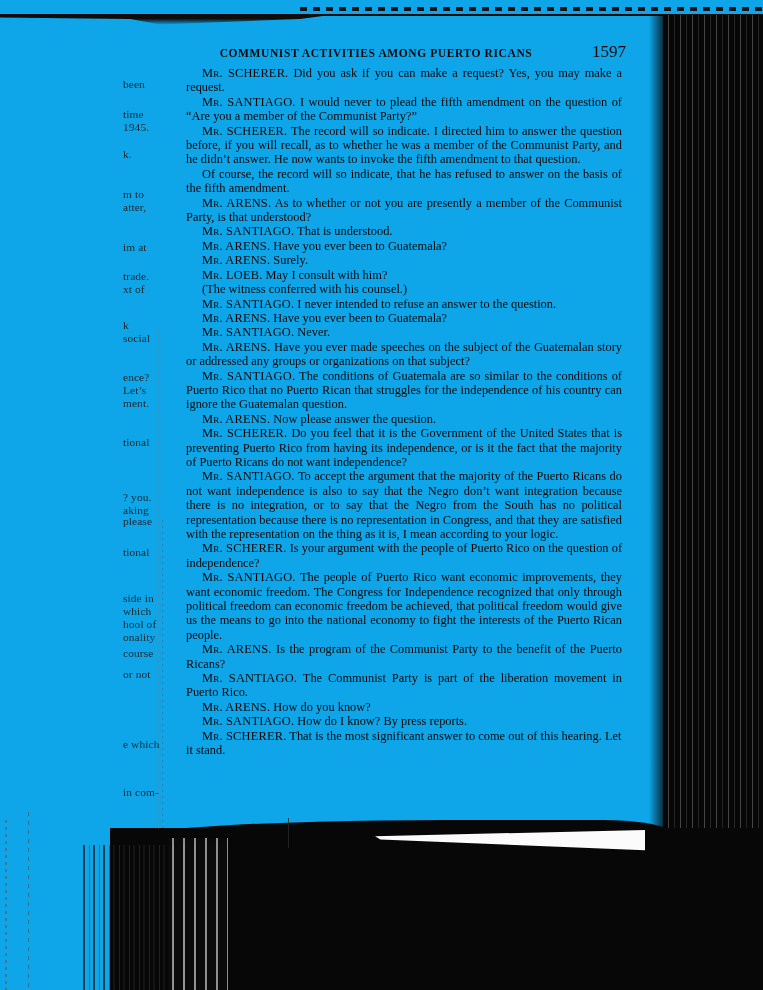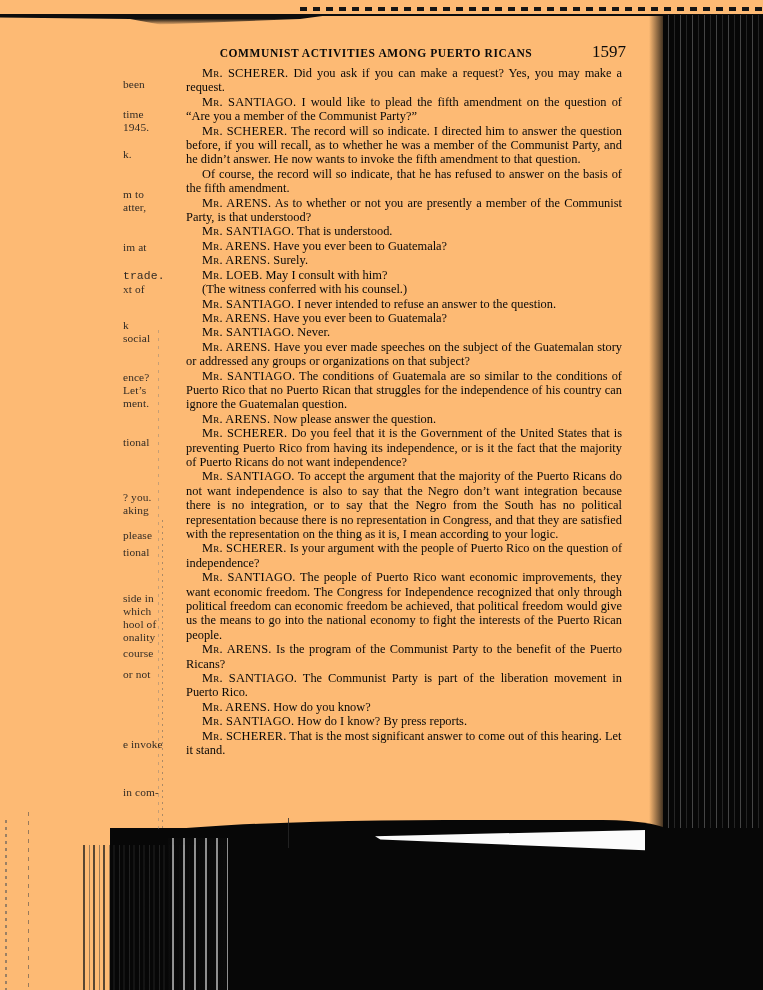--- a/index.html
+++ b/index.html
@@ -5,21 +5,21 @@
   html, body {
     margin: 0;
     padding: 0;
     background: #ffffff;
   }
   #page {
     position: relative;
     width: 763px;
     height: 990px;
     overflow: hidden;
-    background: #fdba74;
+    background: #0ea5e9;
     font-family: "Liberation Serif", "DejaVu Serif", serif;
   }
 
   
   .scan-top-rule {
     position: absolute;
     left: 0; top: 14px;
     width: 763px; height: 2px;
     background: #0d0d0d;
   }
@@ -236,45 +236,45 @@
   </div>
 
   <div class="margin-frags" id="margin-frags">
       <div class="mf" style="top: 12px;">been</div>
       <div class="mf" style="top: 42px;">time</div>
       <div class="mf" style="top: 55px;">1945.</div>
       <div class="mf" style="top: 82px;">k.</div>
       <div class="mf" style="top: 122px;">m to</div>
       <div class="mf" style="top: 135px;">atter,</div>
       <div class="mf" style="top: 175px;">im at</div>
-      <div class="mf" style="top: 204px; font-family: Liberation Mono, monospace;">trade.</div>
+      <div class="mf" style="top: 204px;">trade.</div>
       <div class="mf" style="top: 217px;">xt of</div>
       <div class="mf" style="top: 253px;">k</div>
       <div class="mf" style="top: 266px;">social</div>
       <div class="mf" style="top: 305px;">ence?</div>
       <div class="mf" style="top: 318px;">Let’s</div>
       <div class="mf" style="top: 331px;">ment.</div>
       <div class="mf" style="top: 370px;">tional</div>
       <div class="mf" style="top: 425px;">? you.</div>
       <div class="mf" style="top: 438px;">aking</div>
-      <div class="mf" style="top: 463px;">please</div>
+      <div class="mf" style="top: 449px;">please</div>
       <div class="mf" style="top: 480px;">tional</div>
       <div class="mf" style="top: 526px;">side in</div>
       <div class="mf" style="top: 539px;">which</div>
       <div class="mf" style="top: 552px;">hool of</div>
       <div class="mf" style="top: 565px;">onality</div>
       <div class="mf" style="top: 602px;">or not</div>
       <div class="mf" style="top: 581px;">course</div>
-      <div class="mf" style="top: 672px;">e invoke</div>
+      <div class="mf" style="top: 672px;">e which</div>
       <div class="mf" style="top: 720px;">in com-</div>
     </div>
 
   <div class="body-col" id="body-col">
       <p><span class="spk">Mr. SCHERER.</span><span> Did you ask if you can make a request? Yes, you may make a request.</span></p>
-      <p><span class="spk">Mr. SANTIAGO.</span><span> I would like to plead the fifth amendment on the question of “Are you a member of the Communist Party?”</span></p>
+      <p><span class="spk">Mr. SANTIAGO.</span><span> I would never to plead the fifth amendment on the question of “Are you a member of the Communist Party?”</span></p>
       <p><span class="spk">Mr. SCHERER.</span><span> The record will so indicate.   I directed him to answer the question before, if you will recall, as to whether he was a member of the Communist Party, and he didn’t answer.   He now wants to invoke the fifth amendment to that question.</span></p>
       <p><span>Of course, the record will so indicate, that he has refused to answer on the basis of the fifth amendment.</span></p>
       <p><span class="spk">Mr. ARENS.</span><span> As to whether or not you are presently a member of the Communist Party, is that understood?</span></p>
       <p><span class="spk">Mr. SANTIAGO.</span><span>  That is understood.</span></p>
       <p><span class="spk">Mr. ARENS.</span><span>  Have you ever been to Guatemala?</span></p>
       <p><span class="spk">Mr. ARENS.</span><span>  Surely.</span></p>
       <p><span class="spk">Mr. LOEB.</span><span>  May I consult with him?</span></p>
       <p><span>(The witness conferred with his counsel.)</span></p>
       <p><span class="spk">Mr. SANTIAGO.</span><span>  I never intended to refuse an answer to the question.</span></p>
       <p><span class="spk">Mr. ARENS.</span><span>  Have you ever been to Guatemala?</span></p>

